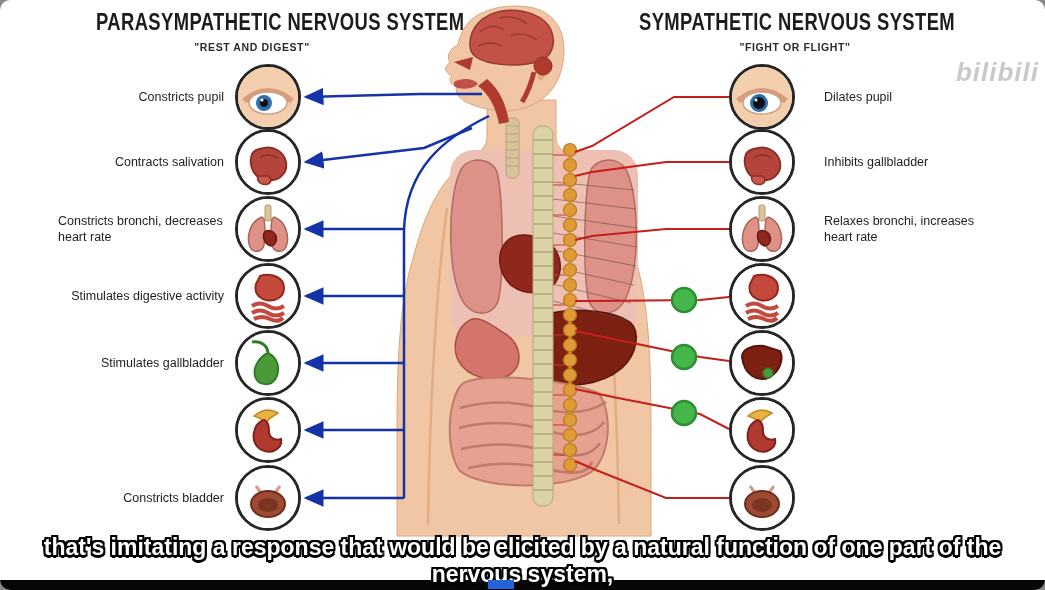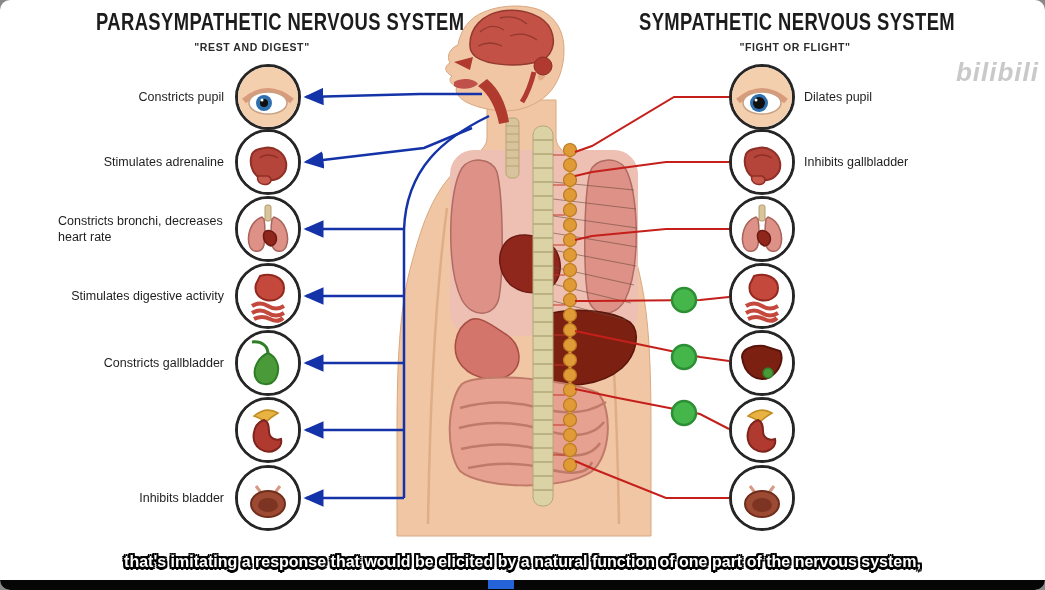--- a/index.html
+++ b/index.html
@@ -31,42 +31,42 @@
   .panel-sub.right{left:600px;top:41px;width:390px;}
   .watermark{
     position:absolute;top:12px;right:6px;font-size:26px;font-weight:bold;font-style:italic;
     color:var(--watermark-color);letter-spacing:1px;margin-top:45px;
   }
   .label{
     position:absolute;height:44px;display:flex;align-items:center;
     font-size:12.5px;color:#1e1e1e;line-height:1.3;
   }
   .left-label{left:58px;width:166px;justify-content:flex-end;text-align:left;}
-  .right-label{left:804px;width:178px;justify-content:flex-start;text-align:left;}
+  .right-label{left:824px;width:178px;justify-content:flex-start;text-align:left;}
   .organ-circle{
     position:absolute;width:66px;height:66px;border-radius:50%;
     border:3px solid #262626;background:#fff;box-sizing:border-box;overflow:hidden;
   }
   .organ-circle svg{width:60px;height:60px;display:block;}
   .pl{stroke:var(--para-line);stroke-width:2.5px;}
   .sl{stroke:var(--symp-line);stroke-width:2px;}
   .gang{fill:var(--ganglion-green);stroke:#2c8f33;stroke-width:2.5px;}
   .outlined{
     color:#fff;
     text-shadow:-2px -2px 0 #000,2px -2px 0 #000,-2px 2px 0 #000,2px 2px 0 #000,
                 -2px 0 0 #000,2px 0 0 #000,0 -2px 0 #000,0 2px 0 #000,0 3px 0 #000;
   }
   .subtitle-zh{
     position:absolute;top:524px;left:0;width:100%;text-align:center;
     font-size:27px;font-weight:bold;letter-spacing:2px;z-index:6;
     font-family:"Liberation Sans",sans-serif;
   }
   .subtitle-en{
-    position:absolute;top:553px;left:0;width:100%;text-align:center;
-    font-size:16px;font-weight:bold;z-index:7;
+    position:absolute;top:534px;left:0;width:100%;text-align:center;
+    font-size:23px;font-weight:bold;z-index:7;
   }
   .bottom-bar{position:absolute;left:0;bottom:0;width:100%;height:10px;background:#060606;z-index:5;}
   .progress-marker{position:absolute;left:488px;bottom:1px;width:26px;height:9px;background:var(--marker-blue);z-index:8;}
 </style>
 </head>
 <body>
 
 <div class="stage">
 
   <svg class="body-layer" viewBox="0 0 1045 590">
@@ -187,25 +187,25 @@
     </g>
   </svg>
 
   <div class="panel-title left">PARASYMPATHETIC NERVOUS SYSTEM</div>
   <div class="panel-sub left">"REST AND DIGEST"</div>
   <div class="panel-title right">SYMPATHETIC NERVOUS SYSTEM</div>
   <div class="panel-sub right">"FIGHT OR FLIGHT"</div>
   <div class="watermark">bilibili</div>
 
   <div class="label left-label" style="top:75px">Constricts pupil</div>
-  <div class="label left-label" style="top:140px">Stimulates adrenaline</div>
+  <div class="label left-label" style="top:140px">Contracts salivation</div>
   <div class="label left-label" style="top:274px">Stimulates digestive activity</div>
   <div class="label left-label" style="top:207px">Constricts bronchi, decreases heart rate</div>
-  <div class="label left-label" style="top:341px">Constricts gallbladder</div>
-  <div class="label left-label" style="top:476px">Inhibits bladder</div>
+  <div class="label left-label" style="top:341px">Stimulates gallbladder</div>
+  <div class="label left-label" style="top:476px">Constricts bladder</div>
 
   <div class="organ-circle" style="left:235px;top:64px">
     <svg viewBox="0 0 60 60">
       <rect width="60" height="60" fill="#f3cfae"></rect>
       <path d="M6,34 Q30,14 54,34" fill="none" stroke="#d89b7c" stroke-width="6"></path>
       <ellipse cx="30" cy="36" rx="19" ry="11" fill="#fff" stroke="#c9a184" stroke-width="1.5"></ellipse>
       <circle cx="26" cy="36" r="8" fill="#2f6fae"></circle>
         <circle cx="26" cy="36" r="4" fill="#101010"></circle>
       <circle cx="24" cy="33" r="1.5" fill="#fff"></circle>
     </svg>
@@ -309,18 +309,19 @@
     <svg viewBox="0 0 60 60">
       <rect width="60" height="60" fill="#fff"></rect>
       <path d="M18,18 L24,26 M42,18 L36,26" stroke="#d79a84" stroke-width="3" fill="none"></path>
       <ellipse cx="30" cy="36" rx="17" ry="13" fill="#9c4a33" stroke="#6f2e1c" stroke-width="2"></ellipse>
       <ellipse cx="30" cy="37" rx="10" ry="7" fill="#7e3422"></ellipse>
     </svg>
   </div>
 
   <div class="label right-label" style="top:75px">Dilates pupil</div>
   <div class="label right-label" style="top:140px">Inhibits gallbladder</div>
+  <div class="label right-label" style="top:207px">Relaxes bronchi, increases heart rate</div>
 
   <div class="bottom-bar"></div>
   <div class="subtitle-en outlined">that's imitating a response that would be elicited by a natural function of one part of the nervous system,</div>
   <div class="progress-marker"></div>
 
 </div>
 
 </body></html>

